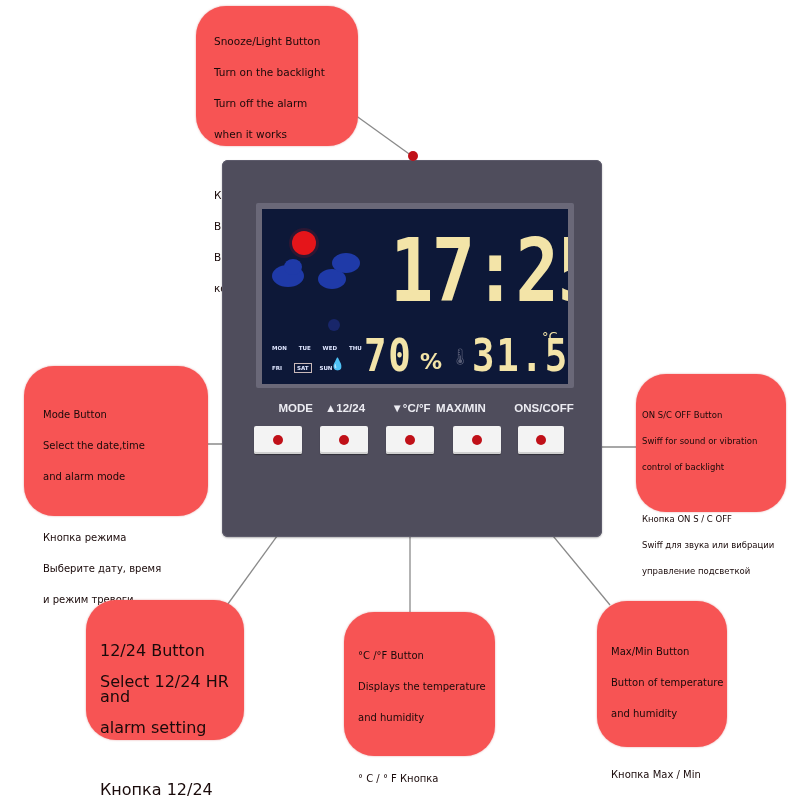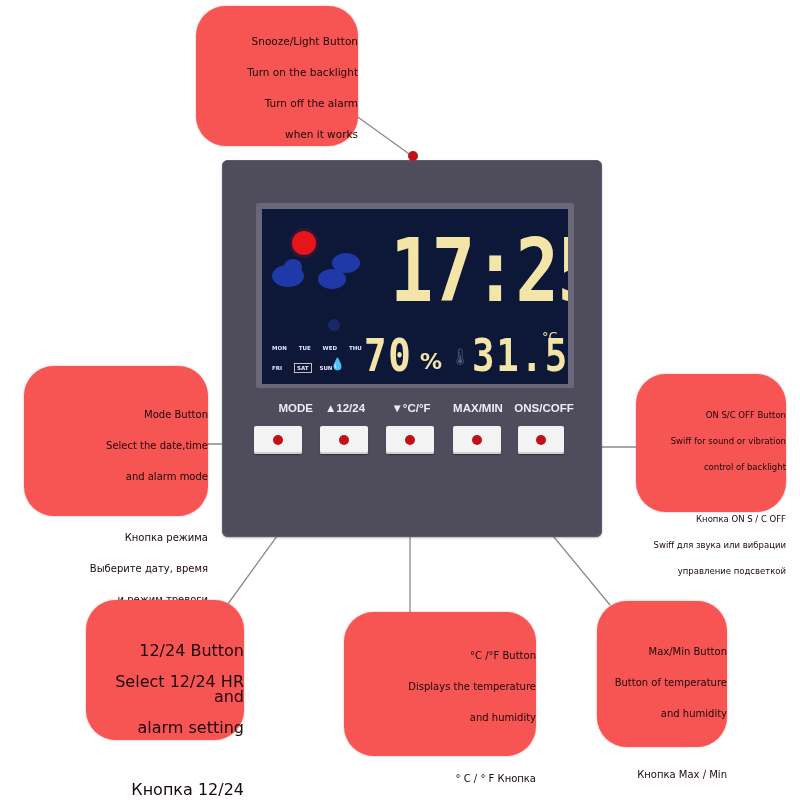--- a/index.html
+++ b/index.html
@@ -1,20 +1,20 @@
 <!DOCTYPE html>
 <html><head>
 <meta charset="utf-8">
 <style>
   html, body { margin:0; padding:0; }
   body { width:800px; height:800px; background:#ffffff; position:relative; overflow:hidden;
          font-family:"DejaVu Sans", sans-serif; }
   .callout { position:absolute; background:#f75454; border-radius:30px; color:#1a0a0a;
              font-size:10.5px; line-height:15.5px; box-sizing:border-box; white-space:pre-line;
-             box-shadow:0 0 2px rgba(200,60,60,0.5);text-align:right; }
+             box-shadow:0 0 2px rgba(200,60,60,0.5); }
   .callout p { margin:0; }
   .callout .gap { height:15px; }
   .lines { position:absolute; left:0; top:0; width:800px; height:800px; pointer-events:none; }
   .device { position:absolute; left:222px; top:160px; width:380px; height:377px;
             background:#4f4d5c; border-radius:6px;
             box-shadow: inset 0 0 0 1px #5d5b6b, 0 1px 2px rgba(0,0,0,0.3); }
   .bezel { position:absolute; left:34px; top:43px; width:318px; height:185px;
            background:#6a6878; border-radius:2px; }
   .screen { position:absolute; left:6px; top:6px; width:306px; height:175px;
             background:#0d1838; overflow:hidden; }
@@ -93,21 +93,21 @@
 <div class="callout" style="left:86px; top:600px; width:158px; height:140px; padding:27px 0 8px 14px; font-size:16px;">
   <p>12/24 Button</p>
   <p>Select 12/24 HR and</p>
   <p>alarm setting</p>
   <div class="gap"></div>
   <p>Кнопка 12/24</p>
   <p>Выберите 12/24 часа и</p>
   
 </div>
 
-<div class="callout" style="left:344px; top:612px; width:192px; height:144px; padding:20px 0 0 14px; font-size:10px;">
+<div class="callout" style="left:344px; top:612px; width:151px; height:144px; padding:20px 0 0 14px; font-size:10px;">
   <p>°C /°F Button</p>
   <p>Displays the temperature</p>
   <p>and humidity</p>
   <div class="gap"></div>
   <p>° C / ° F Кнопка</p>
   
   
 </div>
 
 <div class="callout" style="left:597px; top:601px; width:130px; height:146px; padding:27px 0 0 14px; font-size:10px;">
@@ -150,21 +150,21 @@
       <div class="pct">%</div>
       <div class="thermo">🌡</div>
       <div class="seg temp">31.5</div>
       <div class="tunit">°C</div>
     </div>
   </div>
 
   <div class="btn-label" style="left:21px;text-align:right;">MODE</div>
   <div class="btn-label" style="left:88px;">▲12/24</div>
   <div class="btn-label" style="left:154px;">▼°C/°F</div>
-  <div class="btn-label" style="left:221px;">MAX/MIN</div>
+  <div class="btn-label" style="left:204px;">MAX/MIN</div>
   <div class="btn-label" style="left:287px;">ONS/COFF</div>
 
   <div class="btn" style="left:32px;">
       <span class="dot"></span>
     </div>
   <div class="btn" style="left:98px;">
       <span class="dot"></span>
     </div>
   <div class="btn" style="left:164px;">
       <span class="dot"></span>

